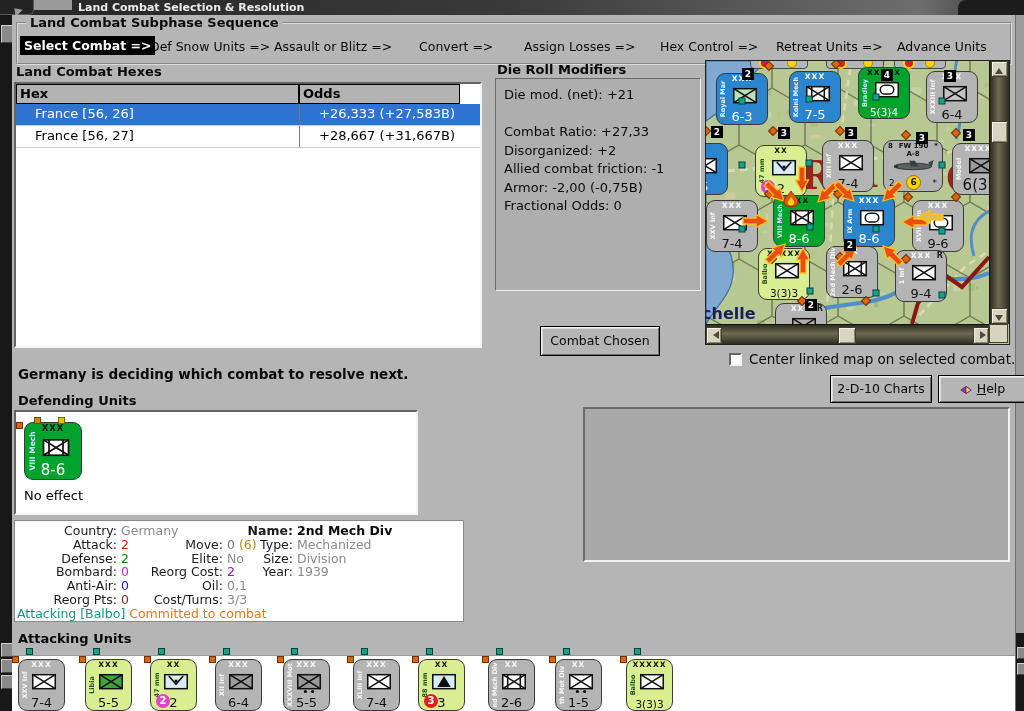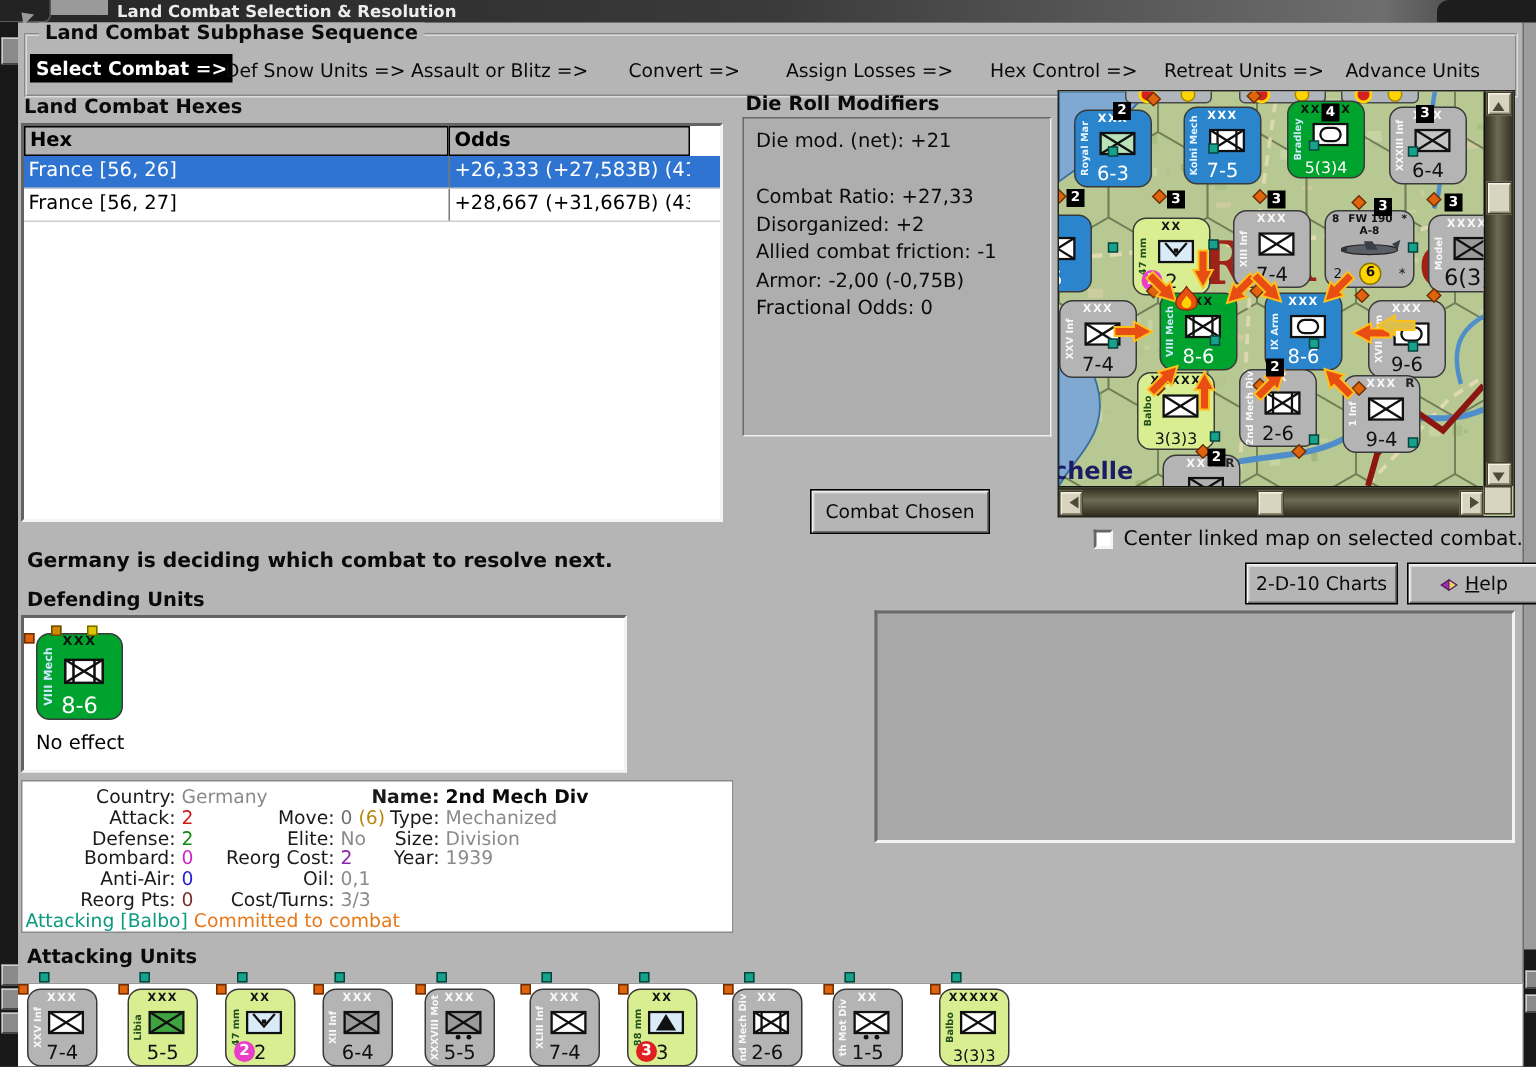--- a/index.html
+++ b/index.html
@@ -21,39 +21,39 @@
   .sec-label{position:absolute;font-weight:bold;font-size:13px;color:#0a0a0a;white-space:nowrap;}
   .gb{position:absolute;left:4px;top:7px;width:992px;height:39px;border:2px groove #dcdcdc;}
   .gb-label{position:absolute;left:8px;top:-9px;background:#b5b5b5;padding:0 4px;font-weight:bold;font-size:13px;color:#0a0a0a;white-space:nowrap;}
   .step{position:absolute;top:15px;font-size:12.5px;color:#0a0a0a;white-space:nowrap;}
   .step.active{background:#000;color:#fff;font-weight:bold;padding:2px 4px;top:12px;}
   
   #hex-panel{position:absolute;left:2px;top:67px;width:468px;height:266px;background:#fff;border-top:2px solid #636363;border-left:2px solid #636363;border-bottom:2px solid #f4f4f4;border-right:2px solid #f4f4f4;overflow:hidden;box-sizing:border-box;}
   .th{display:inline-block;box-sizing:border-box;height:20px;line-height:18px;border:1px solid #000;background:#b3b3b3;font-weight:bold;font-size:13px;padding-left:3px;vertical-align:top;}
   .tr{white-space:nowrap;height:21px;border-bottom:1px solid #ccc;}
   .tr.sel{background:#2f74d0;color:#fff;}
-  .td{display:inline-block;box-sizing:border-box;height:21px;line-height:20px;font-size:13px;padding-left:3px;overflow:hidden;vertical-align:top;white-space:nowrap;}
+  .td{display:inline-block;box-sizing:border-box;height:21px;line-height:20px;font-size:13px;padding-left:19px;overflow:hidden;vertical-align:top;white-space:nowrap;}
   .td2{border-left:1px solid #777;}
   
   #mod-panel{position:absolute;left:483px;top:63px;width:206px;height:213px;background:#aeaeae;border-top:1px solid #6a6a6a;border-left:1px solid #6a6a6a;border-bottom:1px solid #efefef;border-right:1px solid #efefef;padding:7px 0 0 8px;box-sizing:border-box;}
   .modline{font-size:13px;line-height:18.5px;color:#0a0a0a;min-height:18.5px;white-space:nowrap;}
   
   .btn{position:absolute;background:#b5b5b5;border:1px solid #000;box-shadow:inset 1px 1px 0 #f2f2f2,inset -1px -1px 0 #6e6e6e,inset 2px 2px 0 #d9d9d9;font-size:12.5px;color:#0a0a0a;text-align:center;cursor:default;}
   #combat-btn{left:528px;top:311px;width:118px;height:28px;line-height:27px;}
   #charts-btn{left:818px;top:360px;width:100px;height:26px;line-height:25px;}
   #help-btn{left:926px;top:360px;width:86px;height:26px;line-height:25px;}
   #help-btn svg{vertical-align:-3px;margin-right:4px;}
   #checkbox{position:absolute;left:717px;top:338px;width:13px;height:13px;background:#fff;border-top:2px solid #666;border-left:2px solid #666;border-bottom:2px solid #f4f4f4;border-right:2px solid #f4f4f4;box-sizing:border-box;}
   #checkbox-label{position:absolute;left:737px;top:336px;font-size:13.5px;color:#0a0a0a;white-space:nowrap;}
   #status-text{left:6px;top:351px;font-size:13.5px;}
   
   .sunken-white{background:#fff;border-top:2px solid #636363;border-left:2px solid #636363;border-bottom:2px solid #f4f4f4;border-right:2px solid #f4f4f4;box-sizing:border-box;}
   #def-panel{position:absolute;left:2px;top:395px;width:404px;height:105px;}
   #def-note{position:absolute;left:8px;top:76px;font-size:13px;color:#000000;}
-  #info-panel{position:absolute;left:2px;top:505px;width:448px;height:100px;background:#fff;border:1px solid #8a8a8a;padding-left:25px;}
+  #info-panel{position:absolute;left:2px;top:505px;width:448px;height:100px;background:#fff;border:1px solid #8a8a8a;}
   .ifld{position:absolute;font-size:12.5px;white-space:nowrap;color:#1a1a1a;}
   .ifld .lbl{display:inline-block;text-align:right;color:#1a1a1a;}
   .ifld .val{margin-left:4px;}
   #right-panel{position:absolute;left:571px;top:392px;width:427px;height:155px;background:#a9a9a9;border-top:2px solid #6a6a6a;border-left:2px solid #6a6a6a;border-bottom:2px solid #f2f2f2;border-right:2px solid #f2f2f2;box-sizing:border-box;}
   #atk-panel{position:absolute;left:0;top:640px;width:1003px;height:56px;background:#fff;border-top:1px solid #999;}
   
   #map-frame{position:absolute;left:693px;top:45px;width:303px;height:283px;border:1px solid #222;background:#b7c893;}
   #map-view{position:absolute;left:0;top:0;width:283px;height:263px;overflow:hidden;}
   .sb-v{position:absolute;left:283px;top:0;width:19px;height:263px;background:linear-gradient(90deg,#2f2d20,#6e6a52 45%,#2f2d20);border-left:1px solid #111;}
   .sb-h{position:absolute;left:0;top:263px;width:283px;height:19px;background:linear-gradient(#2f2d20,#6e6a52 45%,#2f2d20);border-top:1px solid #111;}

